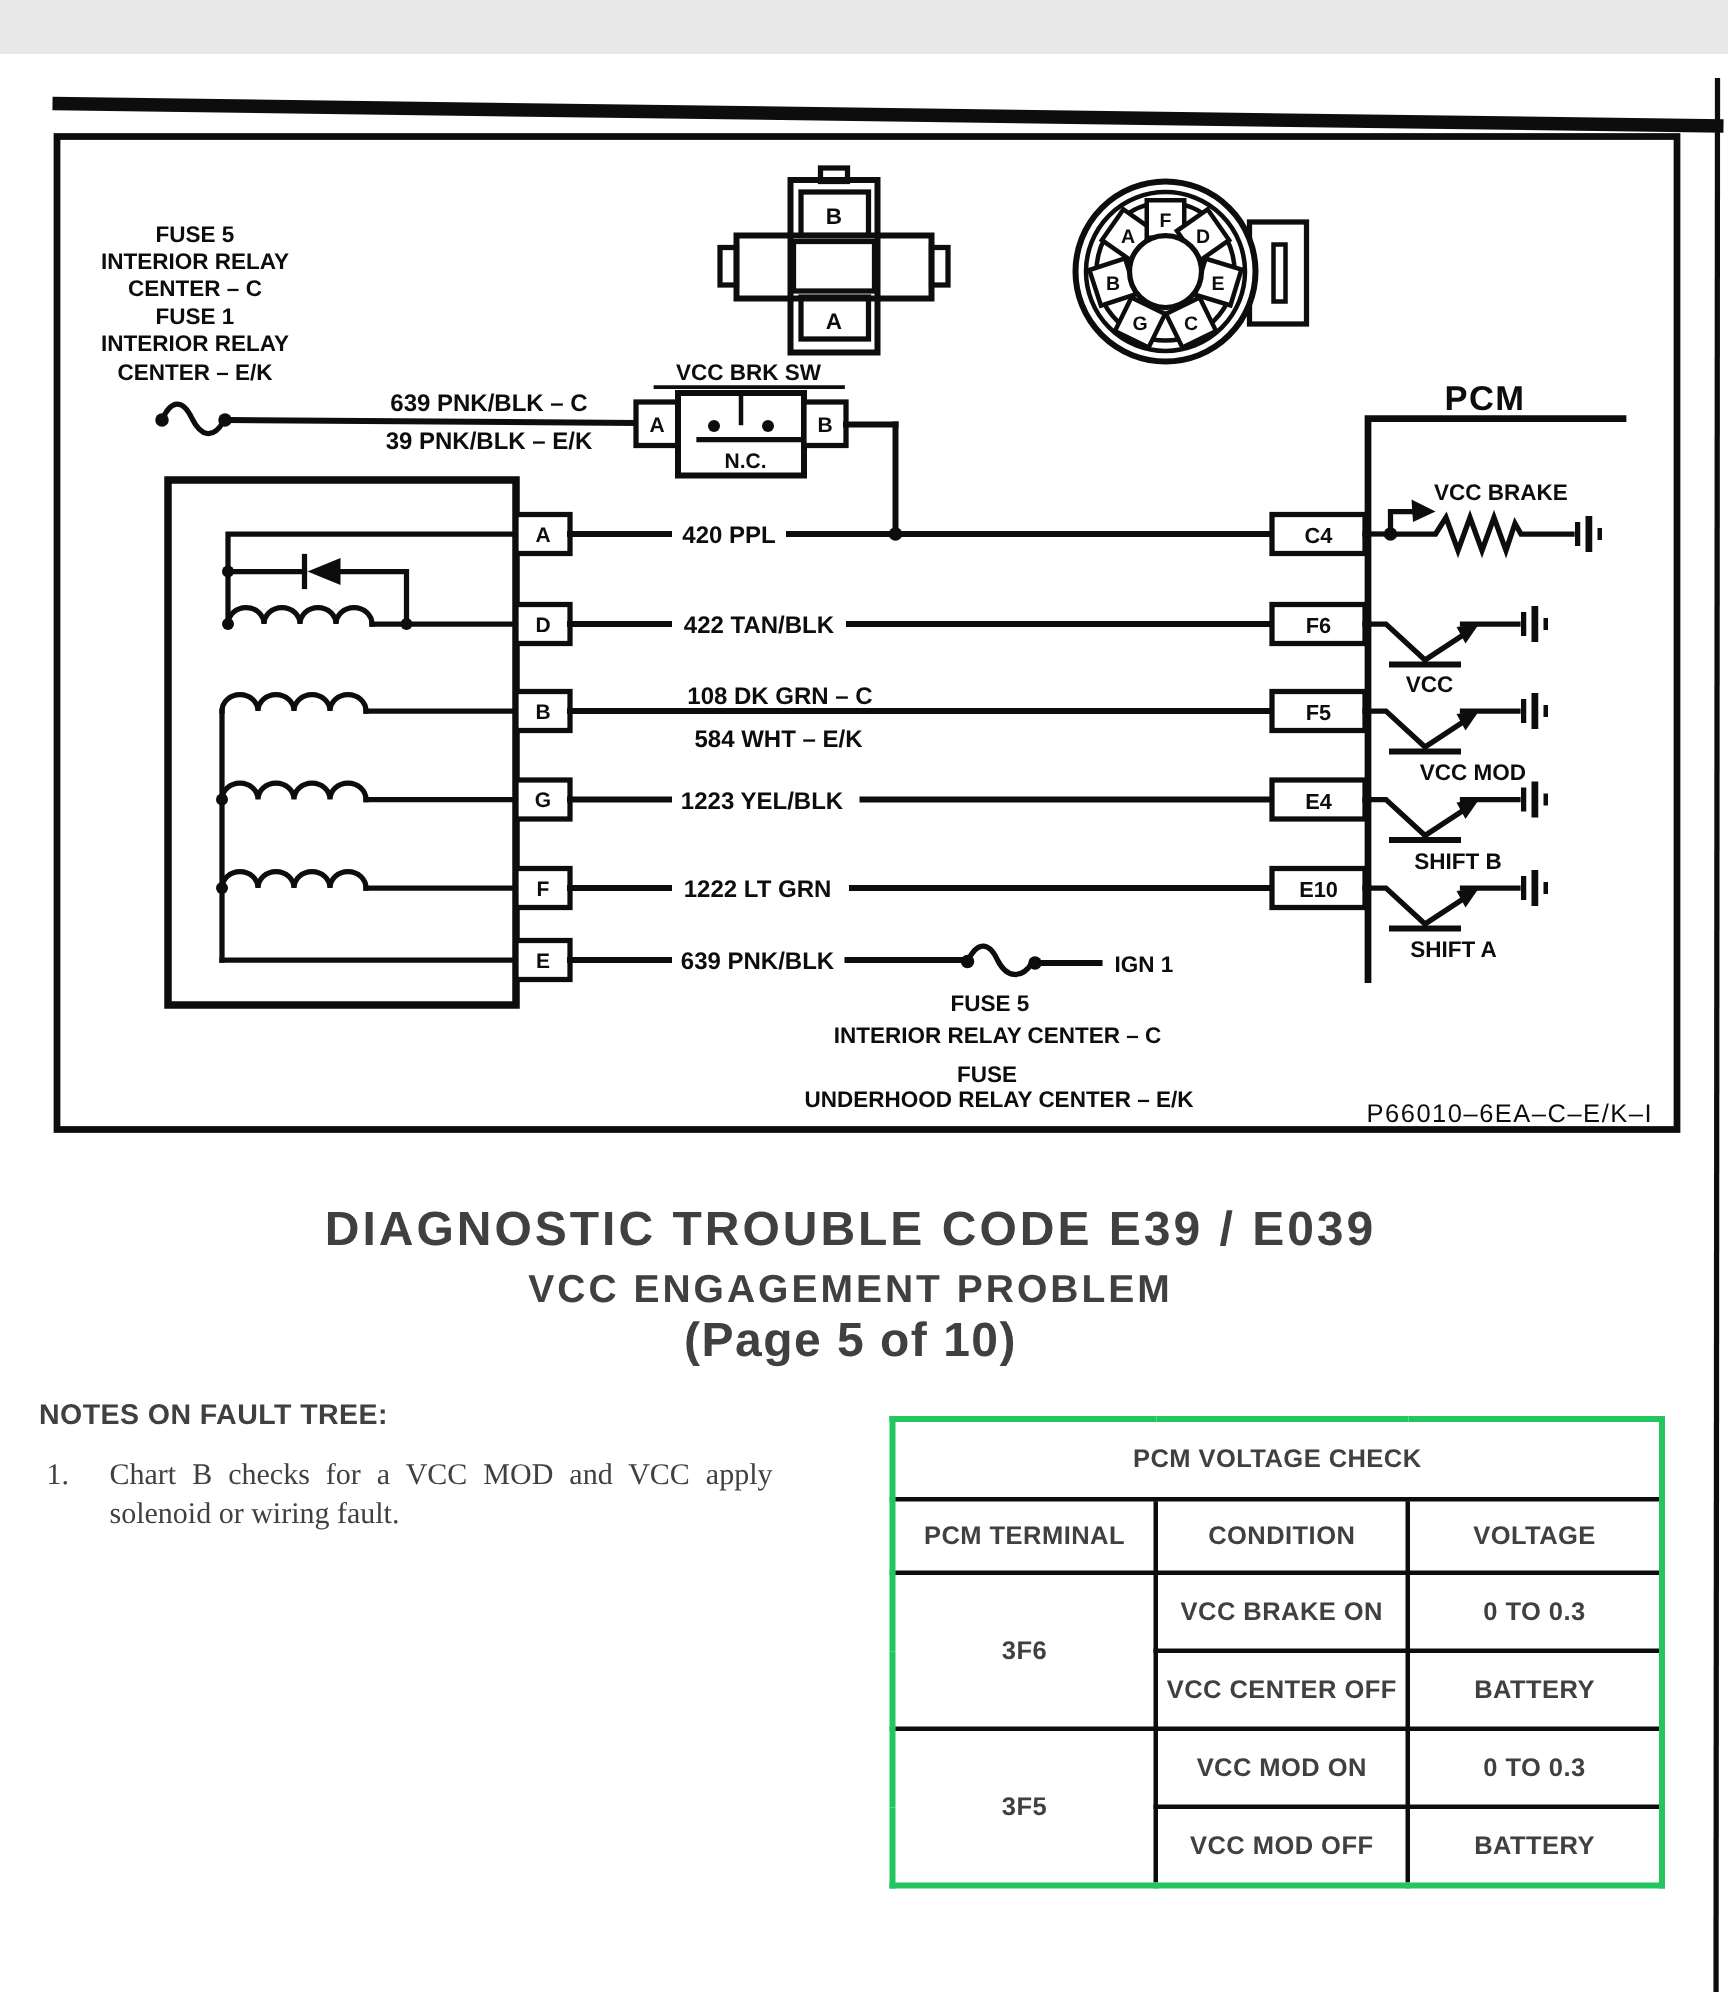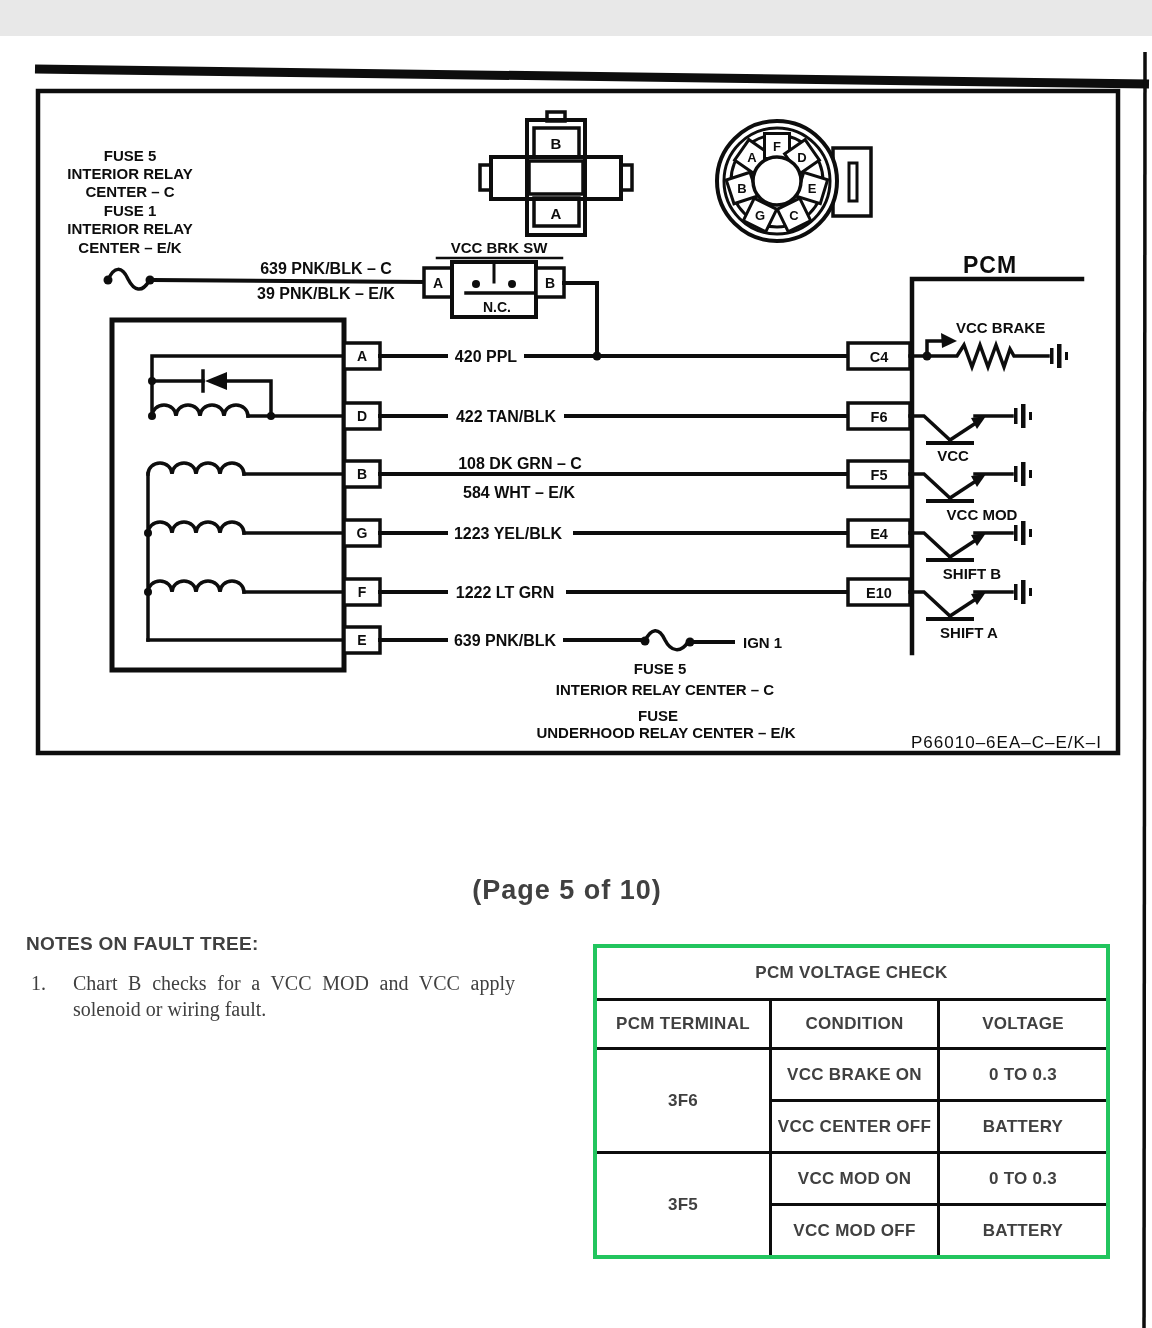--- a/index.html
+++ b/index.html
@@ -7,21 +7,21 @@
     position:relative;width:1152px;height:1328px;background:#ffffff;
     font-family:"Liberation Sans",sans-serif;color:#404040;overflow:hidden;margin-top:36px;
   }
   .abs{position:absolute;}
   svg{position:absolute;top:0;left:0;}
   svg text{font-family:"Liberation Sans",sans-serif;font-weight:bold;fill:#0d0d0d;}
   svg text.pn{font-weight:normal;letter-spacing:1px;}
   .title-line{left:0;width:1134px;text-align:center;font-weight:bold;white-space:nowrap;}
   .t1{top:765px;font-size:32px;letter-spacing:2px;}
   .t2{top:808px;font-size:26px;letter-spacing:2px;}
-  .t3{top:839px;font-size:27px;letter-spacing:1px;}
+  .t3{top:839px;font-size:32px;letter-spacing:1px;}
   .notes-heading{left:26px;top:897px;font-size:19px;font-weight:bold;letter-spacing:.3px;}
   .note-number{left:31px;top:936px;font-family:"Liberation Serif",serif;font-size:20px;}
   .note-text{
     left:73px;top:934px;width:442px;font-family:"Liberation Serif",serif;
     font-size:20px;line-height:26px;text-align:justify;
   }
   table.vtable{
     position:absolute;left:593px;top:908px;border-collapse:collapse;
     border:4px solid #22c55e;table-layout:fixed;background:#fff;
   }
@@ -283,20 +283,22 @@
 
     <text x="660" y="638" font-size="15" text-anchor="middle">FUSE 5</text>
     <text x="665" y="659" font-size="15" text-anchor="middle">INTERIOR RELAY CENTER – C</text>
     <text x="658" y="685" font-size="15" text-anchor="middle">FUSE</text>
     <text x="666" y="702" font-size="15" text-anchor="middle">UNDERHOOD RELAY CENTER – E/K</text>
 
     <text class="pn" x="1102" y="712" font-size="17" text-anchor="end">P66010–6EA–C–E/K–I</text>
   </g>
 </svg>
 
+<div class="abs title-line t1">DIAGNOSTIC TROUBLE CODE E39 / E039</div>
+<div class="abs title-line t2">VCC ENGAGEMENT PROBLEM</div>
 <div class="abs title-line t3">(Page 5 of 10)</div>
 
 <div class="abs notes-heading">NOTES ON FAULT TREE:</div>
 <div class="abs note-number">1.</div>
 <div class="abs note-text">Chart B checks for a VCC MOD and VCC apply solenoid or wiring fault.</div>
 
 <table class="vtable">
   <tbody>
         <tr>
     <td class="tt" colspan="3">PCM VOLTAGE CHECK</td>

